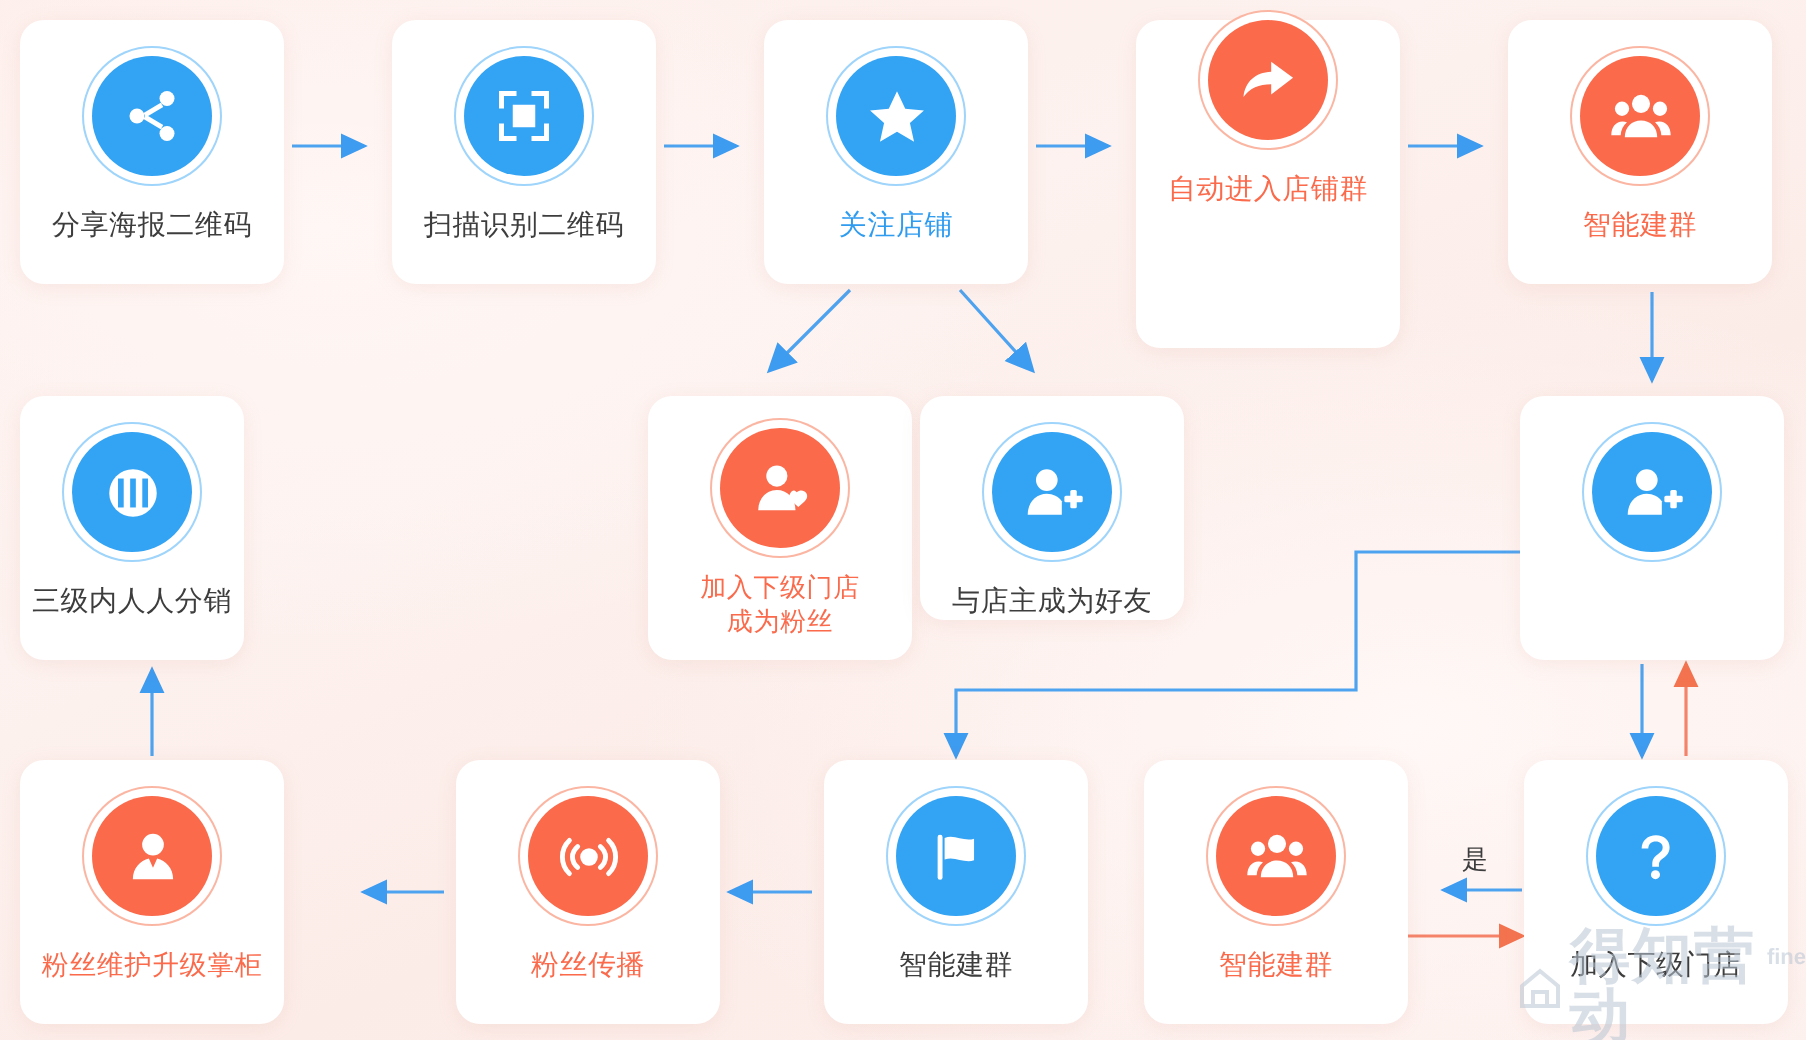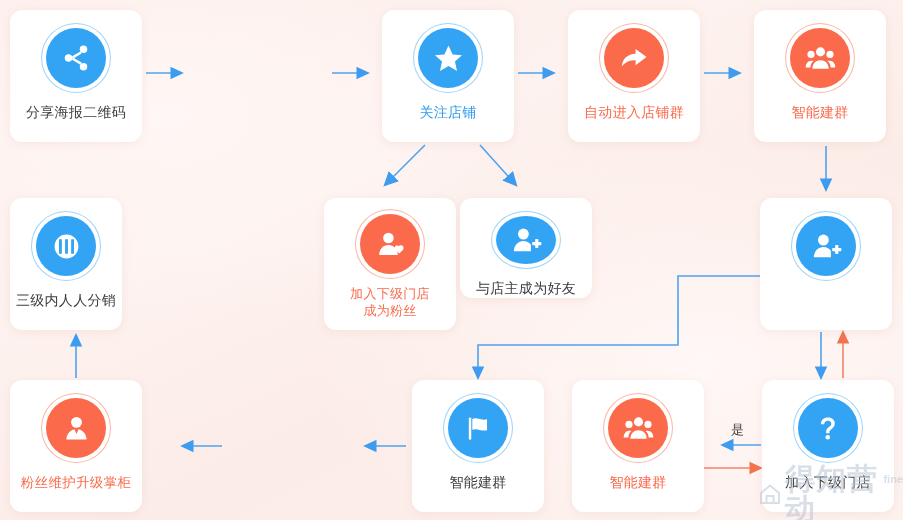--- a/index.html
+++ b/index.html
@@ -141,31 +141,43 @@
         <circle cx="18" cy="5" r="3"></circle>
           <circle cx="18" cy="19" r="3"></circle>
           <circle cx="6" cy="12" r="3"></circle>
         <path d="M8.6 10.8 L15.5 6.7 L16.5 8.4 L9.6 12.5 Z"></path>
         <path d="M9.6 11.5 L16.5 15.6 L15.5 17.3 L8.6 13.2 Z"></path>
       </svg>
     </div>
     <div class="label dark" style="margin-top:16px;font-size:14px;">分享海报二维码</div>
   </div>
 
+  <div class="card" style="left:196px;top:10px;width:132px;height:132px;padding-top:18px;">
+    <div class="badge blue" style="width:60px;height:60px;">
+      <svg width="30" height="30" viewBox="0 0 24 24" fill="none" stroke="#fff" stroke-width="2" stroke-linecap="square">
+        <path d="M3 8 V3 H8"></path>
+          <path d="M16 3 H21 V8"></path>
+          <path d="M21 16 V21 H16"></path>
+          <path d="M8 21 H3 V16"></path>
+        <rect x="7.5" y="7.5" width="9" height="9" fill="#fff" stroke="none"></rect>
+      </svg>
+    </div>
+    <div class="label dark" style="margin-top:16px;font-size:14px;">扫描识别二维码</div>
+  </div>
 
   <div class="card" style="left:382px;top:10px;width:132px;height:132px;padding-top:18px;">
     <div class="badge blue" style="width:60px;height:60px;">
       <svg width="33" height="33" viewBox="0 0 24 24" fill="#fff">
         <path d="M12 2.6 L15 9 L21.8 9.6 L16.7 14.2 L18.2 21 L12 17.4 L5.8 21 L7.3 14.2 L2.2 9.6 L9 9 Z"></path>
       </svg>
     </div>
     <div class="label blue" style="margin-top:16px;font-size:14px;">关注店铺</div>
   </div>
 
-  <div class="card" style="left:568px;top:10px;width:132px;height:132px;padding-top:18px;">
+  <div class="card" style="left:568px;top:10px;width:132px;height:164px;">
     <div class="badge orange" style="width:60px;height:60px;">
       <svg width="32" height="32" viewBox="0 0 24 24" fill="#fff">
         <path d="M13.2 5.2 L21.4 11.2 L13.2 17.4 L13.2 13.6 C8.6 13.6 5.2 15 2.8 18.4 C3.4 12.6 7.2 9.2 13.2 8.9 Z"></path>
       </svg>
     </div>
     <div class="label orange" style="margin-top:16px;font-size:14px;">自动进入店铺群</div>
   </div>
 
   <div class="card" style="left:754px;top:10px;width:132px;height:132px;padding-top:18px;">
     <div class="badge orange" style="width:60px;height:60px;">
@@ -198,21 +210,21 @@
       <svg width="31" height="31" viewBox="0 0 24 24" fill="#fff">
         <circle cx="10.4" cy="7" r="4.1"></circle>
         <path d="M3.2 20.2 C3.2 15.6 6.4 12.4 10.4 12.4 C14.4 12.4 17.6 15.6 17.6 20.2 Z"></path>
         <path d="M18.1 13.3 C19.2 12.2 21 12.3 21.8 13.6 C22.5 14.7 22 16 21 16.9 L18.7 19 L16.4 16.9 C15.4 16 14.9 14.7 15.6 13.6 C16.4 12.3 17.2 12.3 18.1 13.3 Z"></path>
       </svg>
     </div>
     <div class="label orange" style="margin-top:12px;font-size:13px;">加入下级门店
 成为粉丝</div>
   </div>
 
-  <div class="card" style="left:460px;top:198px;width:132px;height:100px;padding-top:18px;">
+  <div class="card" style="left:460px;top:198px;width:132px;height:112px;padding-top:18px;">
     <div class="badge blue" style="width:60px;height:60px;">
       <svg width="31" height="31" viewBox="0 0 24 24" fill="#fff">
         <circle cx="9.6" cy="7" r="4.2"></circle>
         <path d="M2.2 20.4 C2.2 15.6 5.5 12.3 9.6 12.3 C12 12.3 14.1 13.4 15.4 15.2 L15.4 20.4 Z"></path>
         <rect x="16.4" y="13.1" width="7.1" height="2.5" rx="0.6"></rect>
         <rect x="18.7" y="10.8" width="2.5" height="7.1" rx="0.6"></rect>
       </svg>
     </div>
     <div class="label dark" style="margin-top:16px;font-size:14px;">与店主成为好友</div>
   </div>
@@ -231,20 +243,32 @@
   <div class="card" style="left:10px;top:380px;width:132px;height:132px;padding-top:18px;">
     <div class="badge orange" style="width:60px;height:60px;">
       <svg width="31" height="31" viewBox="0 0 24 24" fill="#fff">
         <circle cx="12" cy="7.2" r="4.2"></circle>
         <path d="M4.2 20.6 C4.2 16.4 7.1 13.3 10.4 12.6 L12 16.2 L13.6 12.6 C16.9 13.3 19.8 16.4 19.8 20.6 Z"></path>
       </svg>
     </div>
     <div class="label orange" style="margin-top:16px;font-size:13.5px;">粉丝维护升级掌柜</div>
   </div>
 
+  <div class="card" style="left:228px;top:380px;width:132px;height:132px;padding-top:18px;">
+    <div class="badge orange" style="width:60px;height:60px;">
+      <svg width="31" height="31" viewBox="0 0 24 24" fill="none" stroke="#fff" stroke-width="1.9" stroke-linecap="round">
+        <circle cx="12" cy="12" r="3.4" fill="#fff" stroke="none"></circle>
+        <path d="M7.6 8 C6.3 9.1 5.6 10.5 5.6 12 C5.6 13.5 6.3 14.9 7.6 16"></path>
+        <path d="M16.4 8 C17.7 9.1 18.4 10.5 18.4 12 C18.4 13.5 17.7 14.9 16.4 16"></path>
+        <path d="M4.4 5.6 C2.6 7.3 1.7 9.5 1.7 12 C1.7 14.5 2.6 16.7 4.4 18.4"></path>
+        <path d="M19.6 5.6 C21.4 7.3 22.3 9.5 22.3 12 C22.3 14.5 21.4 16.7 19.6 18.4"></path>
+      </svg>
+    </div>
+    <div class="label orange" style="margin-top:16px;font-size:14px;">粉丝传播</div>
+  </div>
 
   <div class="card" style="left:412px;top:380px;width:132px;height:132px;padding-top:18px;">
     <div class="badge blue" style="width:60px;height:60px;">
       <svg width="31" height="31" viewBox="0 0 24 24" fill="#fff">
         <rect x="4.5" y="3.4" width="1.9" height="17.4" rx="0.9"></rect>
         <path d="M7.2 4.6 C11 3 14.6 6.2 18.6 4.9 L18.6 13.3 C14.6 14.6 11 11.4 7.2 13 Z"></path>
       </svg>
     </div>
     <div class="label dark" style="margin-top:16px;font-size:14px;">智能建群</div>
   </div>

